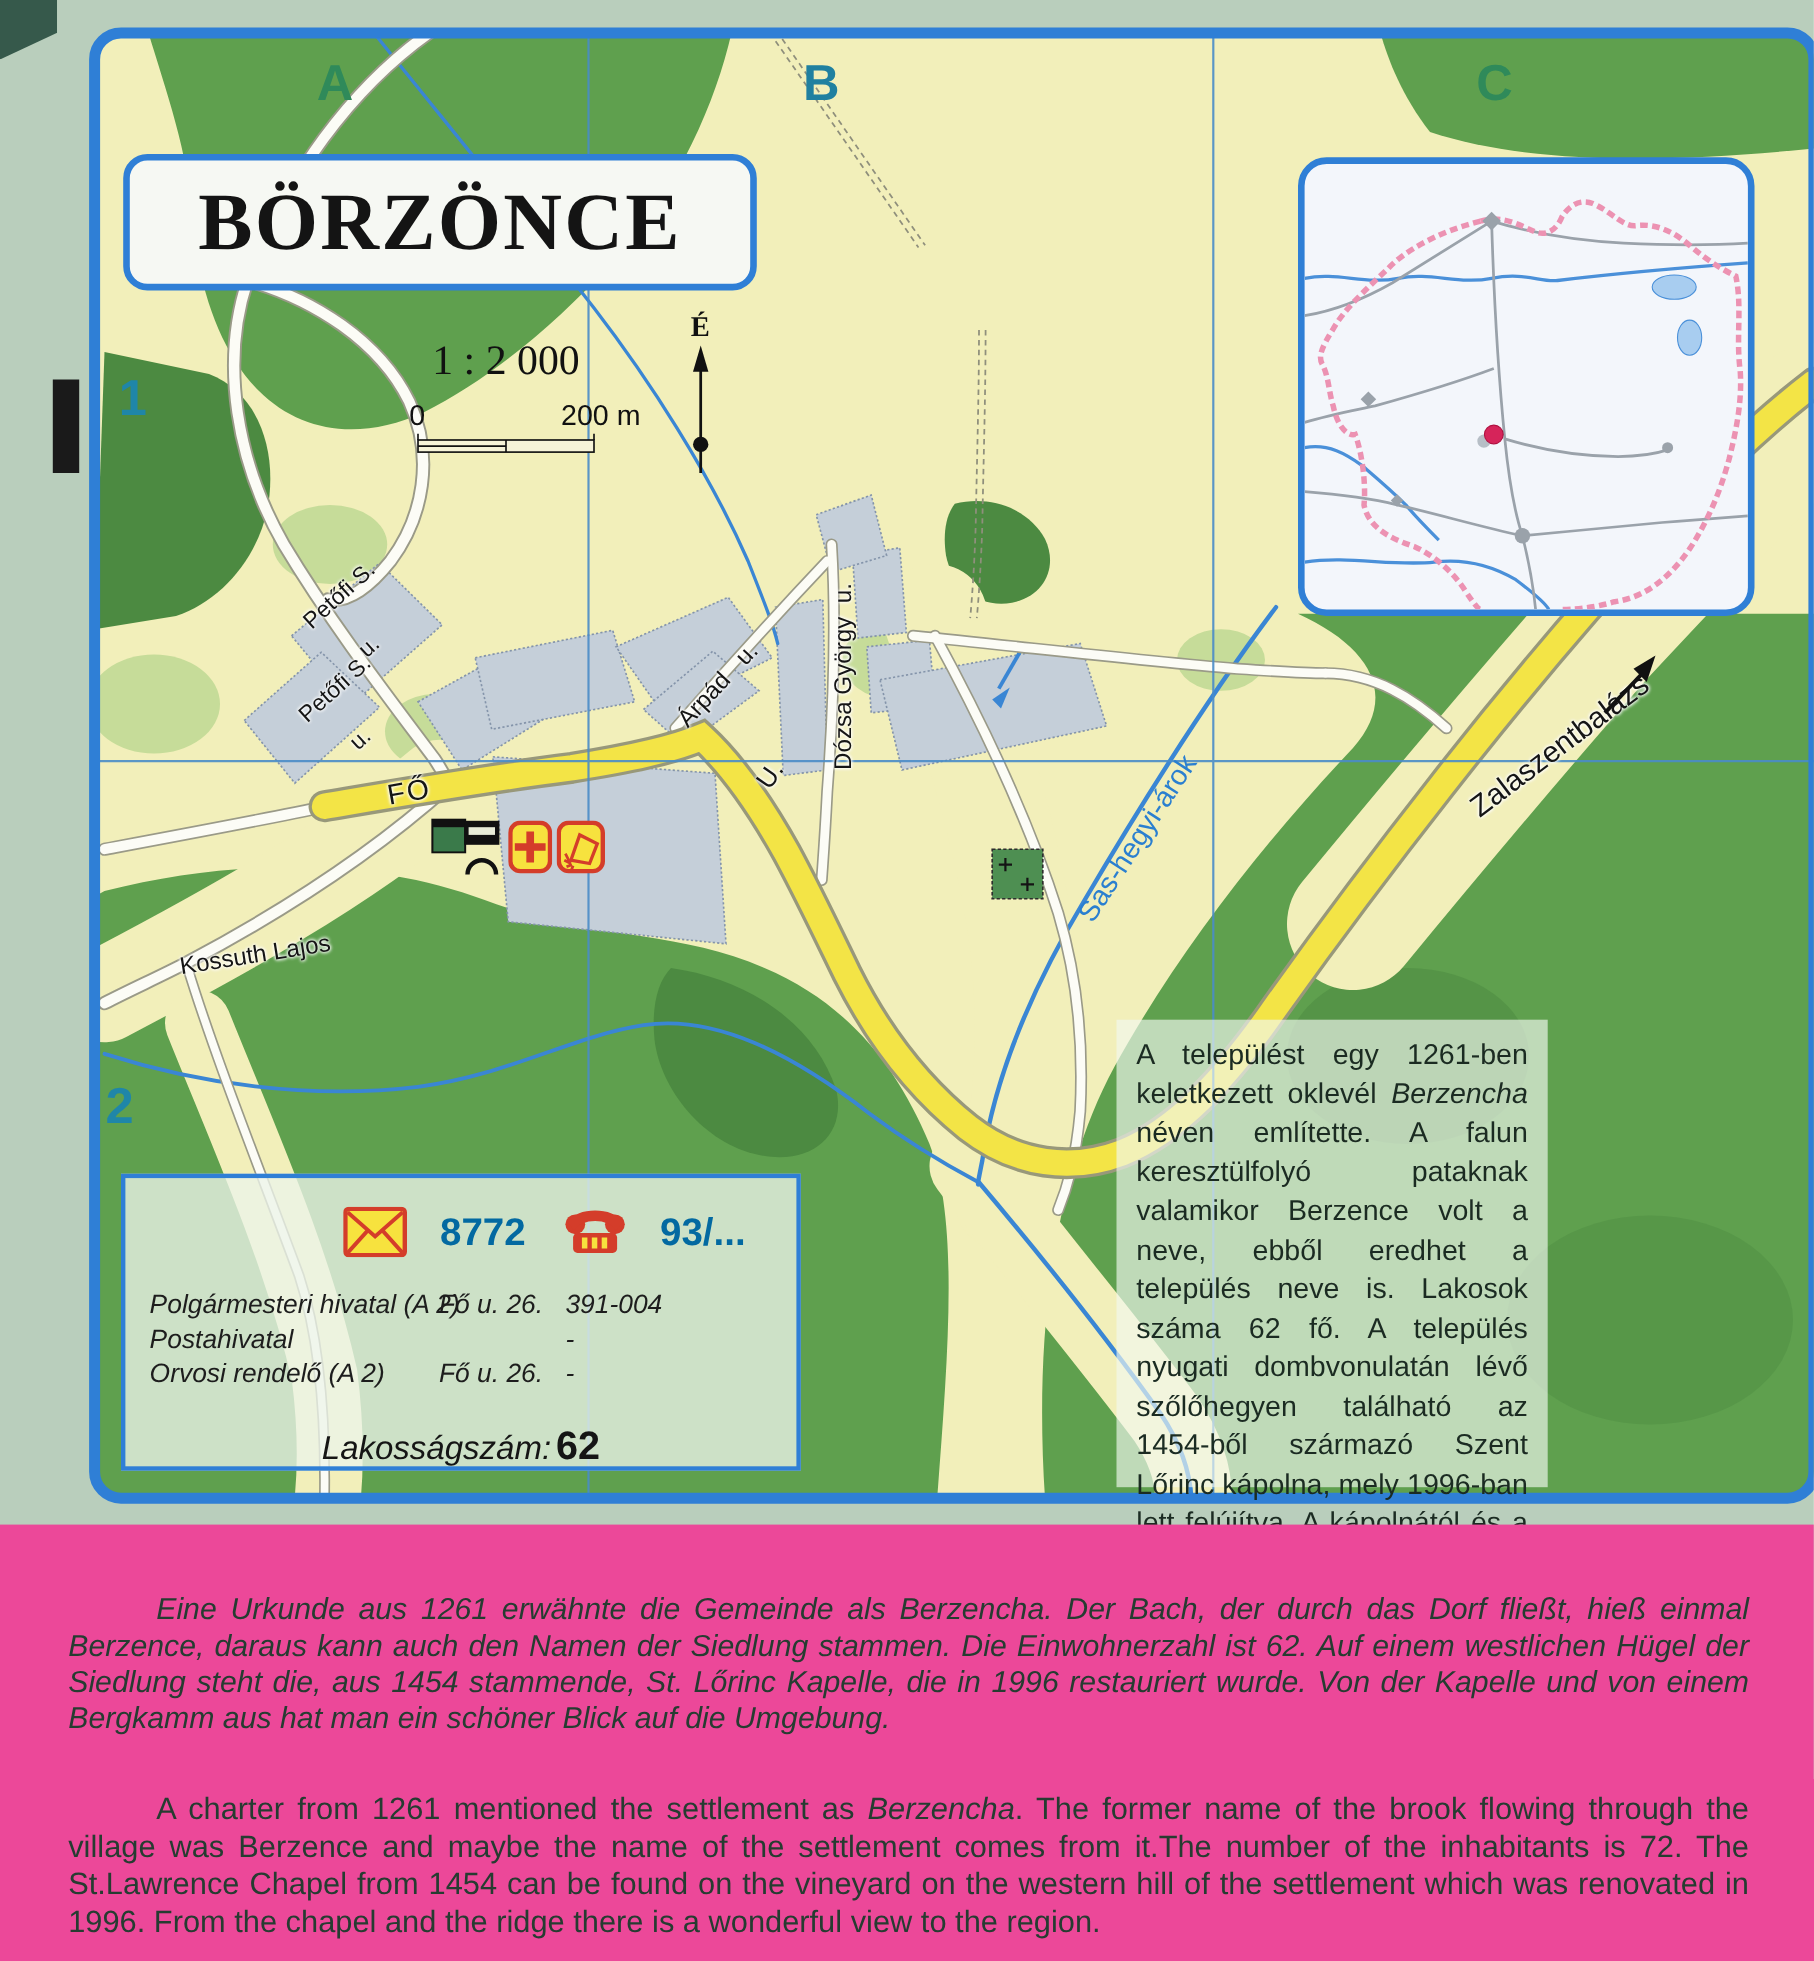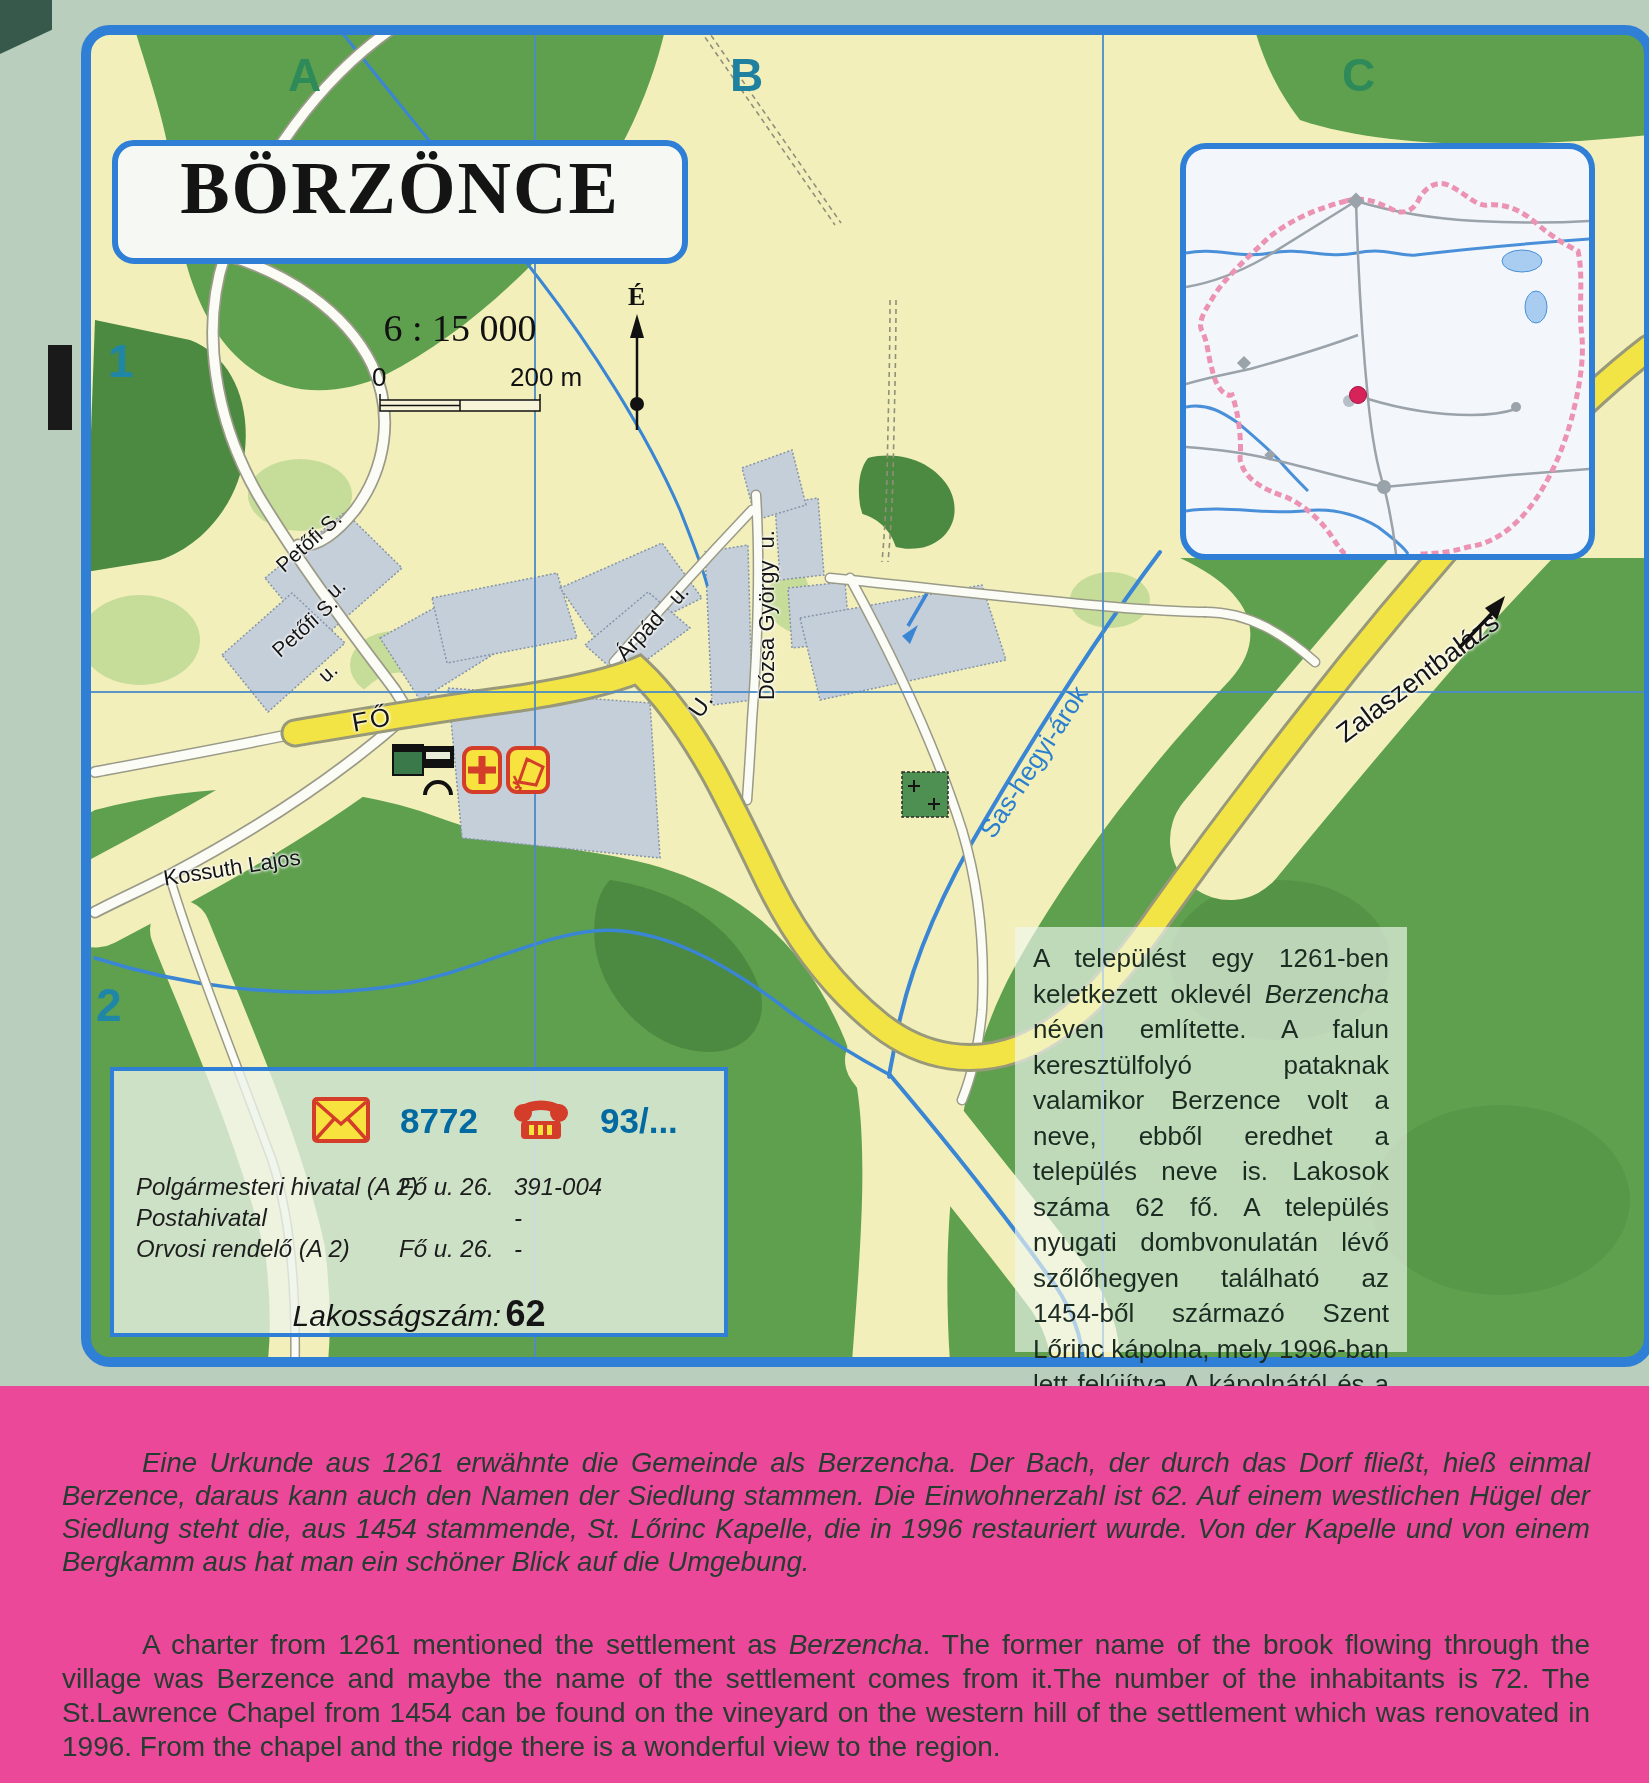--- a/index.html
+++ b/index.html
@@ -7,21 +7,21 @@
         font-family:"Liberation Sans",sans-serif;}
   .abs{position:absolute;}
   svg{display:block;}
   
   .mlabel{position:absolute;font-size:21px;color:#151515;white-space:pre;
           text-shadow:0 0 3px #fff,0 0 3px #fff,0 0 4px #fff;transform-origin:0 0;line-height:1;}
   .glabel{position:absolute;font-weight:bold;font-size:46px;line-height:1;}
   
   .title-box{position:absolute;left:112px;top:140px;width:576px;height:124px;background:#f6f8f3;
              border:6px solid #2f7fd6;border-radius:22px;box-sizing:border-box;
-             display:flex;justify-content:center;}
+             display:flex;align-items:center;justify-content:center;}
   .title-box span{font-family:"Liberation Serif",serif;font-weight:bold;font-size:74px;
                   letter-spacing:2px;color:#141414;}
   
   .scale-ratio{position:absolute;left:340px;top:306px;width:240px;text-align:center;
                font-family:"Liberation Serif",serif;font-size:38px;color:#111;}
   .scale-num{position:absolute;font-size:26px;color:#111;}
   .north-label{position:absolute;left:628px;top:282px;font-family:"Liberation Serif",serif;
                font-weight:bold;font-size:26px;color:#111;}
   
   .vince{position:absolute;left:268px;top:1006px;font-family:"Liberation Serif",serif;
@@ -169,21 +169,21 @@
       </g>
     </g>
 
     <rect x="86" y="30" width="1563" height="1332" rx="24" fill="none" stroke="#2f7fd6" stroke-width="10"></rect>
   </svg>
 
   <div class="title-box">
     <span>BÖRZÖNCE</span>
   </div>
 
-  <div class="scale-ratio">6 : 15 000</div>
+  <div class="scale-ratio">1 : 2 000</div>
   <div class="scale-num" style="left:372px;top:362px">0</div>
   <div class="scale-num" style="left:510px;top:362px">200 m</div>
   <svg class="abs" style="left:378px;top:394px" width="168" height="22" viewBox="0 0 168 22">
     <rect x="2" y="6" width="160" height="11" fill="#f6f3d8" stroke="#111" stroke-width="1.5"></rect>
     <line x1="2" y1="11.5" x2="82" y2="11.5" stroke="#111" stroke-width="1.5"></line>
     <line x1="82" y1="6" x2="82" y2="17" stroke="#111" st="" stroke-width="1.5"></line>
     <line x1="2" y1="0" x2="2" y2="6" stroke="#111" stroke-width="1.5"></line>
     <line x1="162" y1="0" x2="162" y2="6" stroke="#111" stroke-width="1.5"></line>
   </svg>
 

